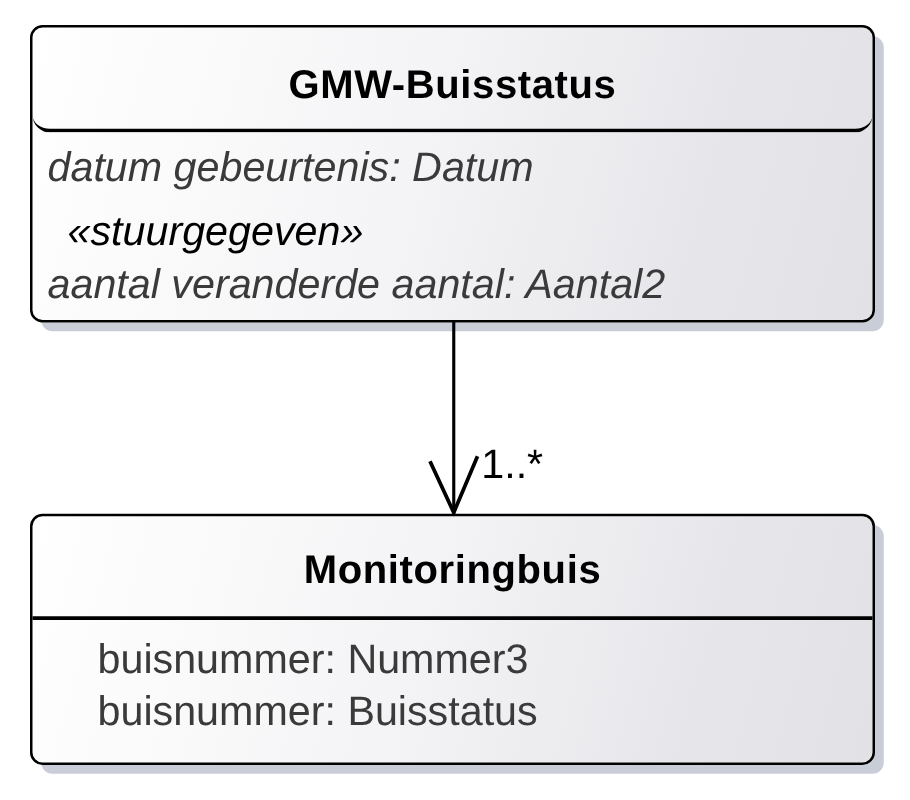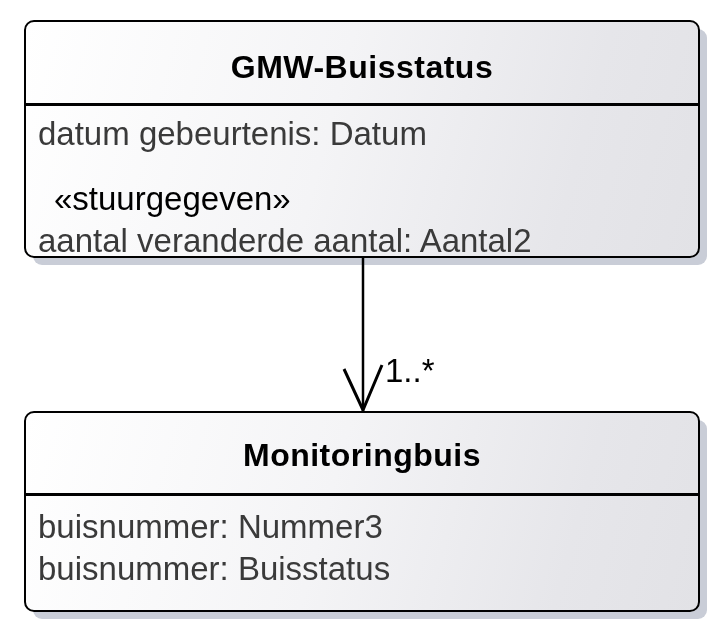--- a/index.html
+++ b/index.html
@@ -26,43 +26,43 @@
   .uml-class.top    { left: 24px; top: 20px;  width: 676px; height: 238px; }
   .uml-class.bottom { left: 24px; top: 411px; width: 676px; height: 201px; }
 
   .uml-header {
     box-sizing: border-box;
     border-bottom: 3px solid #000000;
     display: flex;
     align-items: center;
     justify-content: center;
   }
-  .top .uml-header    { height: 84px; padding-top: 10px; }
+  .top .uml-header    { height: 84px; padding-top: 10px; border-radius: 14px; }
   .bottom .uml-header { height: 83px; padding-top: 4px; }
 
   .uml-title {
     font-size: 32px;
     font-weight: bold;
     color: #000000;
     letter-spacing: 0.5px;
     white-space: nowrap;
   }
 
   .uml-body {
     font-size: 33px;
     line-height: 42px;
     color: #3a3a3a;
     white-space: nowrap;
   }
-  .top .uml-body    { padding: 7px 12px 0 12px; }
-  .bottom .uml-body { padding: 10px 12px 0 12px; }
+  .top .uml-body    { padding: 7px 12px 0 12px; font-style: italic; }
+  .bottom .uml-body { padding: 10px 12px 0 12px; margin-left: 40px; }
 
   .attr { }
   .stereotype {
-    margin-top: 23px;
+    margin-top: 9px;
     padding-left: 16px;
     color: #000000;
   }
 
   .assoc-svg {
     position: absolute;
     left: 330px;
     top: 256px;
     width: 80px;
     height: 160px;

